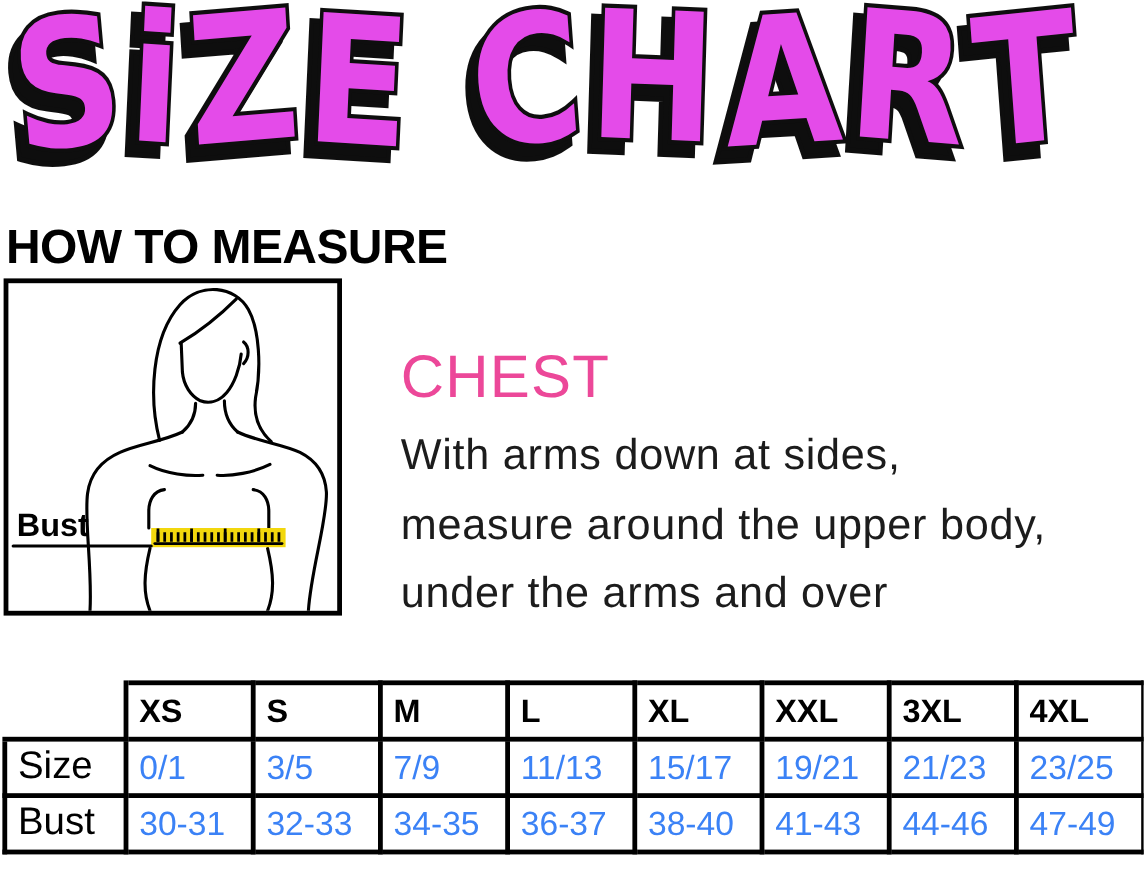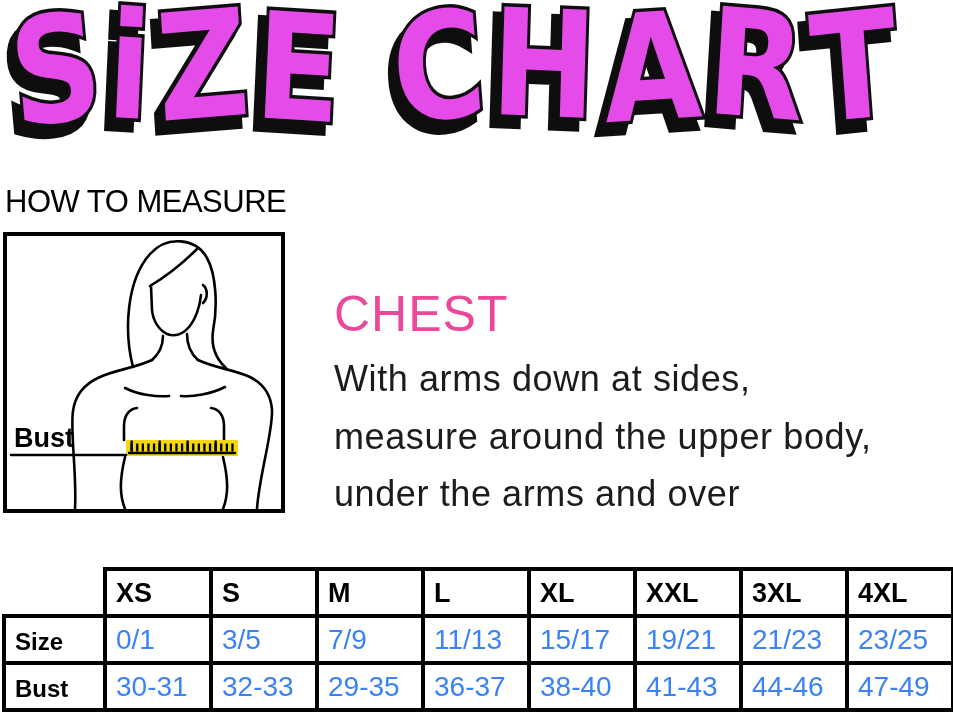--- a/index.html
+++ b/index.html
@@ -33,21 +33,21 @@
   .tl:nth-child(4){ transform:rotate(3deg) translateY(4px); }
   .tl:nth-child(6){ transform:rotate(-5deg) translateY(2px); }
   .tl:nth-child(7){ transform:rotate(2deg); }
   .tl:nth-child(8){ transform:rotate(-3deg) translateY(3px); }
   .tl:nth-child(9){ transform:rotate(4deg) translateY(1px); }
   .tl:nth-child(10){ transform:rotate(-5deg) translateY(2px); }
 
   
   .htm-heading {
     position:absolute; left:5px; top:184px;
-    font-size:31px; font-weight:normal; letter-spacing:-0.5px;
+    font-size:40px; font-weight:bold; letter-spacing:-0.5px;
   }
 
   
   .figure-box {
     position:absolute; left:3px; top:232px;
     width:282px; height:281px;
     border:4px solid #000; background:#fff;
   }
   .figure-box svg { display:block; width:274px; height:273px; }
 
@@ -67,21 +67,21 @@
     position:absolute; left:2px; top:567px; width:948px;
     border-collapse:collapse; table-layout:fixed;
   }
   .size-table td, .size-table th {
     border:4px solid #000;
     height:47px; vertical-align:bottom; text-align:left;
     padding:0 0 5px 9px; background:#fff;
     font-family:"Liberation Sans", sans-serif;
   }
   .size-table th.col-head { font-size:27px; font-weight:bold; }
-  .size-table th.row-label { font-size:24px; font-weight:bold; }
+  .size-table th.row-label { font-size:32px; font-weight:normal; }
   .size-table td.value { font-size:28px; font-weight:400; color:#3b82f6; }
   .size-table td.blank { border-top:none; border-left:none; background:transparent; }
 </style>
 </head>
 <body>
 
 <div class="page">
 
   <h1 class="title"><span class="tl" data-letter="S">S</span><span class="tl" data-letter="i">i</span><span class="tl" data-letter="Z">Z</span><span class="tl" data-letter="E">E</span><span class="tl sp" data-letter=" ">&nbsp;</span><span class="tl" data-letter="C">C</span><span class="tl" data-letter="H">H</span><span class="tl" data-letter="A">A</span><span class="tl" data-letter="R">R</span><span class="tl" data-letter="T">T</span></h1>
 
@@ -162,21 +162,21 @@
       <td class="value">11/13</td>
       <td class="value">15/17</td>
       <td class="value">19/21</td>
       <td class="value">21/23</td>
       <td class="value">23/25</td>
     </tr>
     <tr>
       <th class="row-label">Bust</th>
       <td class="value">30-31</td>
       <td class="value">32-33</td>
-      <td class="value">29-35</td>
+      <td class="value">34-35</td>
       <td class="value">36-37</td>
       <td class="value">38-40</td>
       <td class="value">41-43</td>
       <td class="value">44-46</td>
       <td class="value">47-49</td>
     </tr>
   </tbody>
     </table>
 
 </div>

